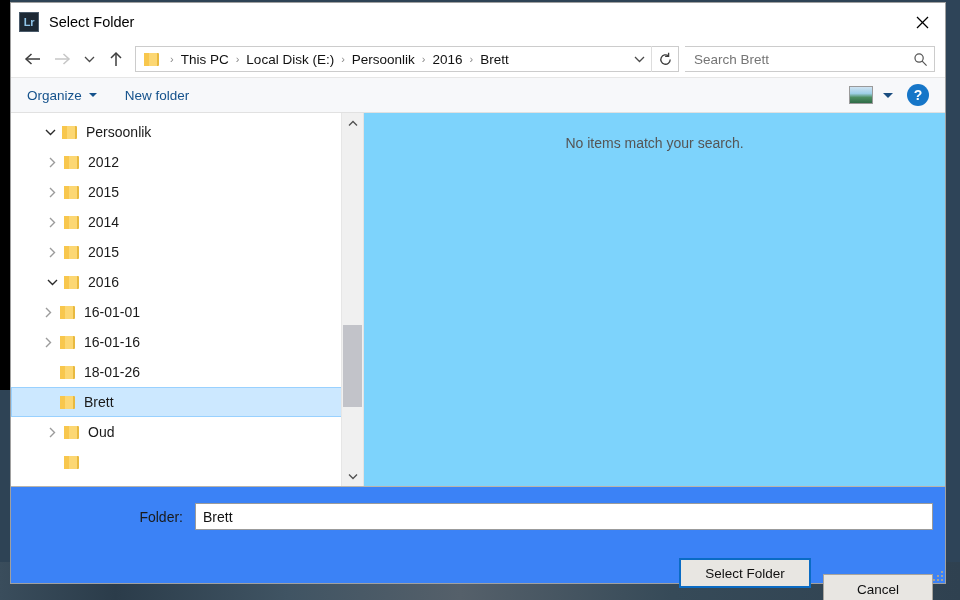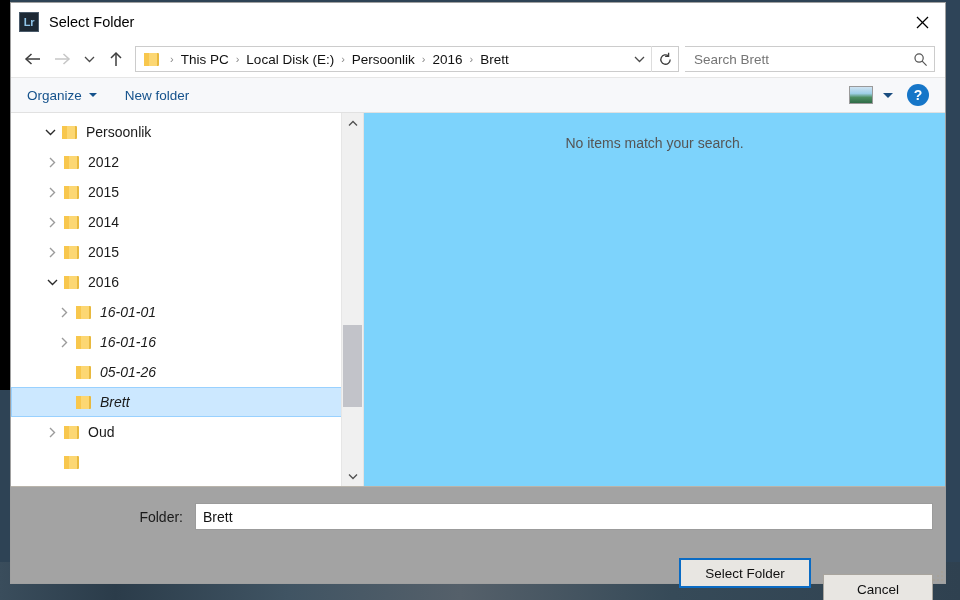--- a/index.html
+++ b/index.html
@@ -298,21 +298,21 @@
     width: 5px; height: 13px;
     background: #f8c74d;
   }
   .tree-label {
     font-size: 14px;
     color: #1a1a1a;
     white-space: nowrap;
   }
   .indent-0 { padding-left: 26px; }
   .indent-1 { padding-left: 28px; }
-  .indent-2 { padding-left: 40px; font-style: italic; }
+  .indent-2 { padding-left: 24px; }
 
   
   #tree-scrollbar {
     position: absolute;
     right: 0; top: 0;
     width: 22px;
     height: 100%;
     background: #f0f0f0;
     border-left: 1px solid #e6e6e6;
     box-sizing: border-box;
@@ -347,21 +347,21 @@
     top: 22px;
     text-align: center;
     font-size: 14px;
     color: #555555;
   }
 
   
   #bottompanel {
     flex: 0 0 96px;
     height: 96px;
-    background: #a3a3a3;
+    background: #3b82f6;
     border-top: 1px solid #b9b4ab;
     position: relative;
   }
   #folder-row {
     position: absolute;
     left: 0; right: 0;
     top: 16px;
     display: flex;
     align-items: center;
   }
@@ -612,21 +612,21 @@
                 <polyline points="2,1 6.5,5.5 2,10" fill="none" stroke="#9b9b9b" stroke-width="1.4"></polyline>
               </svg>
           </div>
           <div class="folder-icon"></div>
           <span class="tree-label">16-01-16</span>
         </div>
 
         <div class="tree-row indent-2">
           <div class="twisty"></div>
           <div class="folder-icon"></div>
-          <span class="tree-label">05-01-26</span>
+          <span class="tree-label">18-01-26</span>
         </div>
 
         <div class="tree-row indent-2 selected">
           <div class="twisty"></div>
           <div class="folder-icon"></div>
           <span class="tree-label">Brett</span>
         </div>
 
         <div class="tree-row indent-1">
           <div class="twisty">

